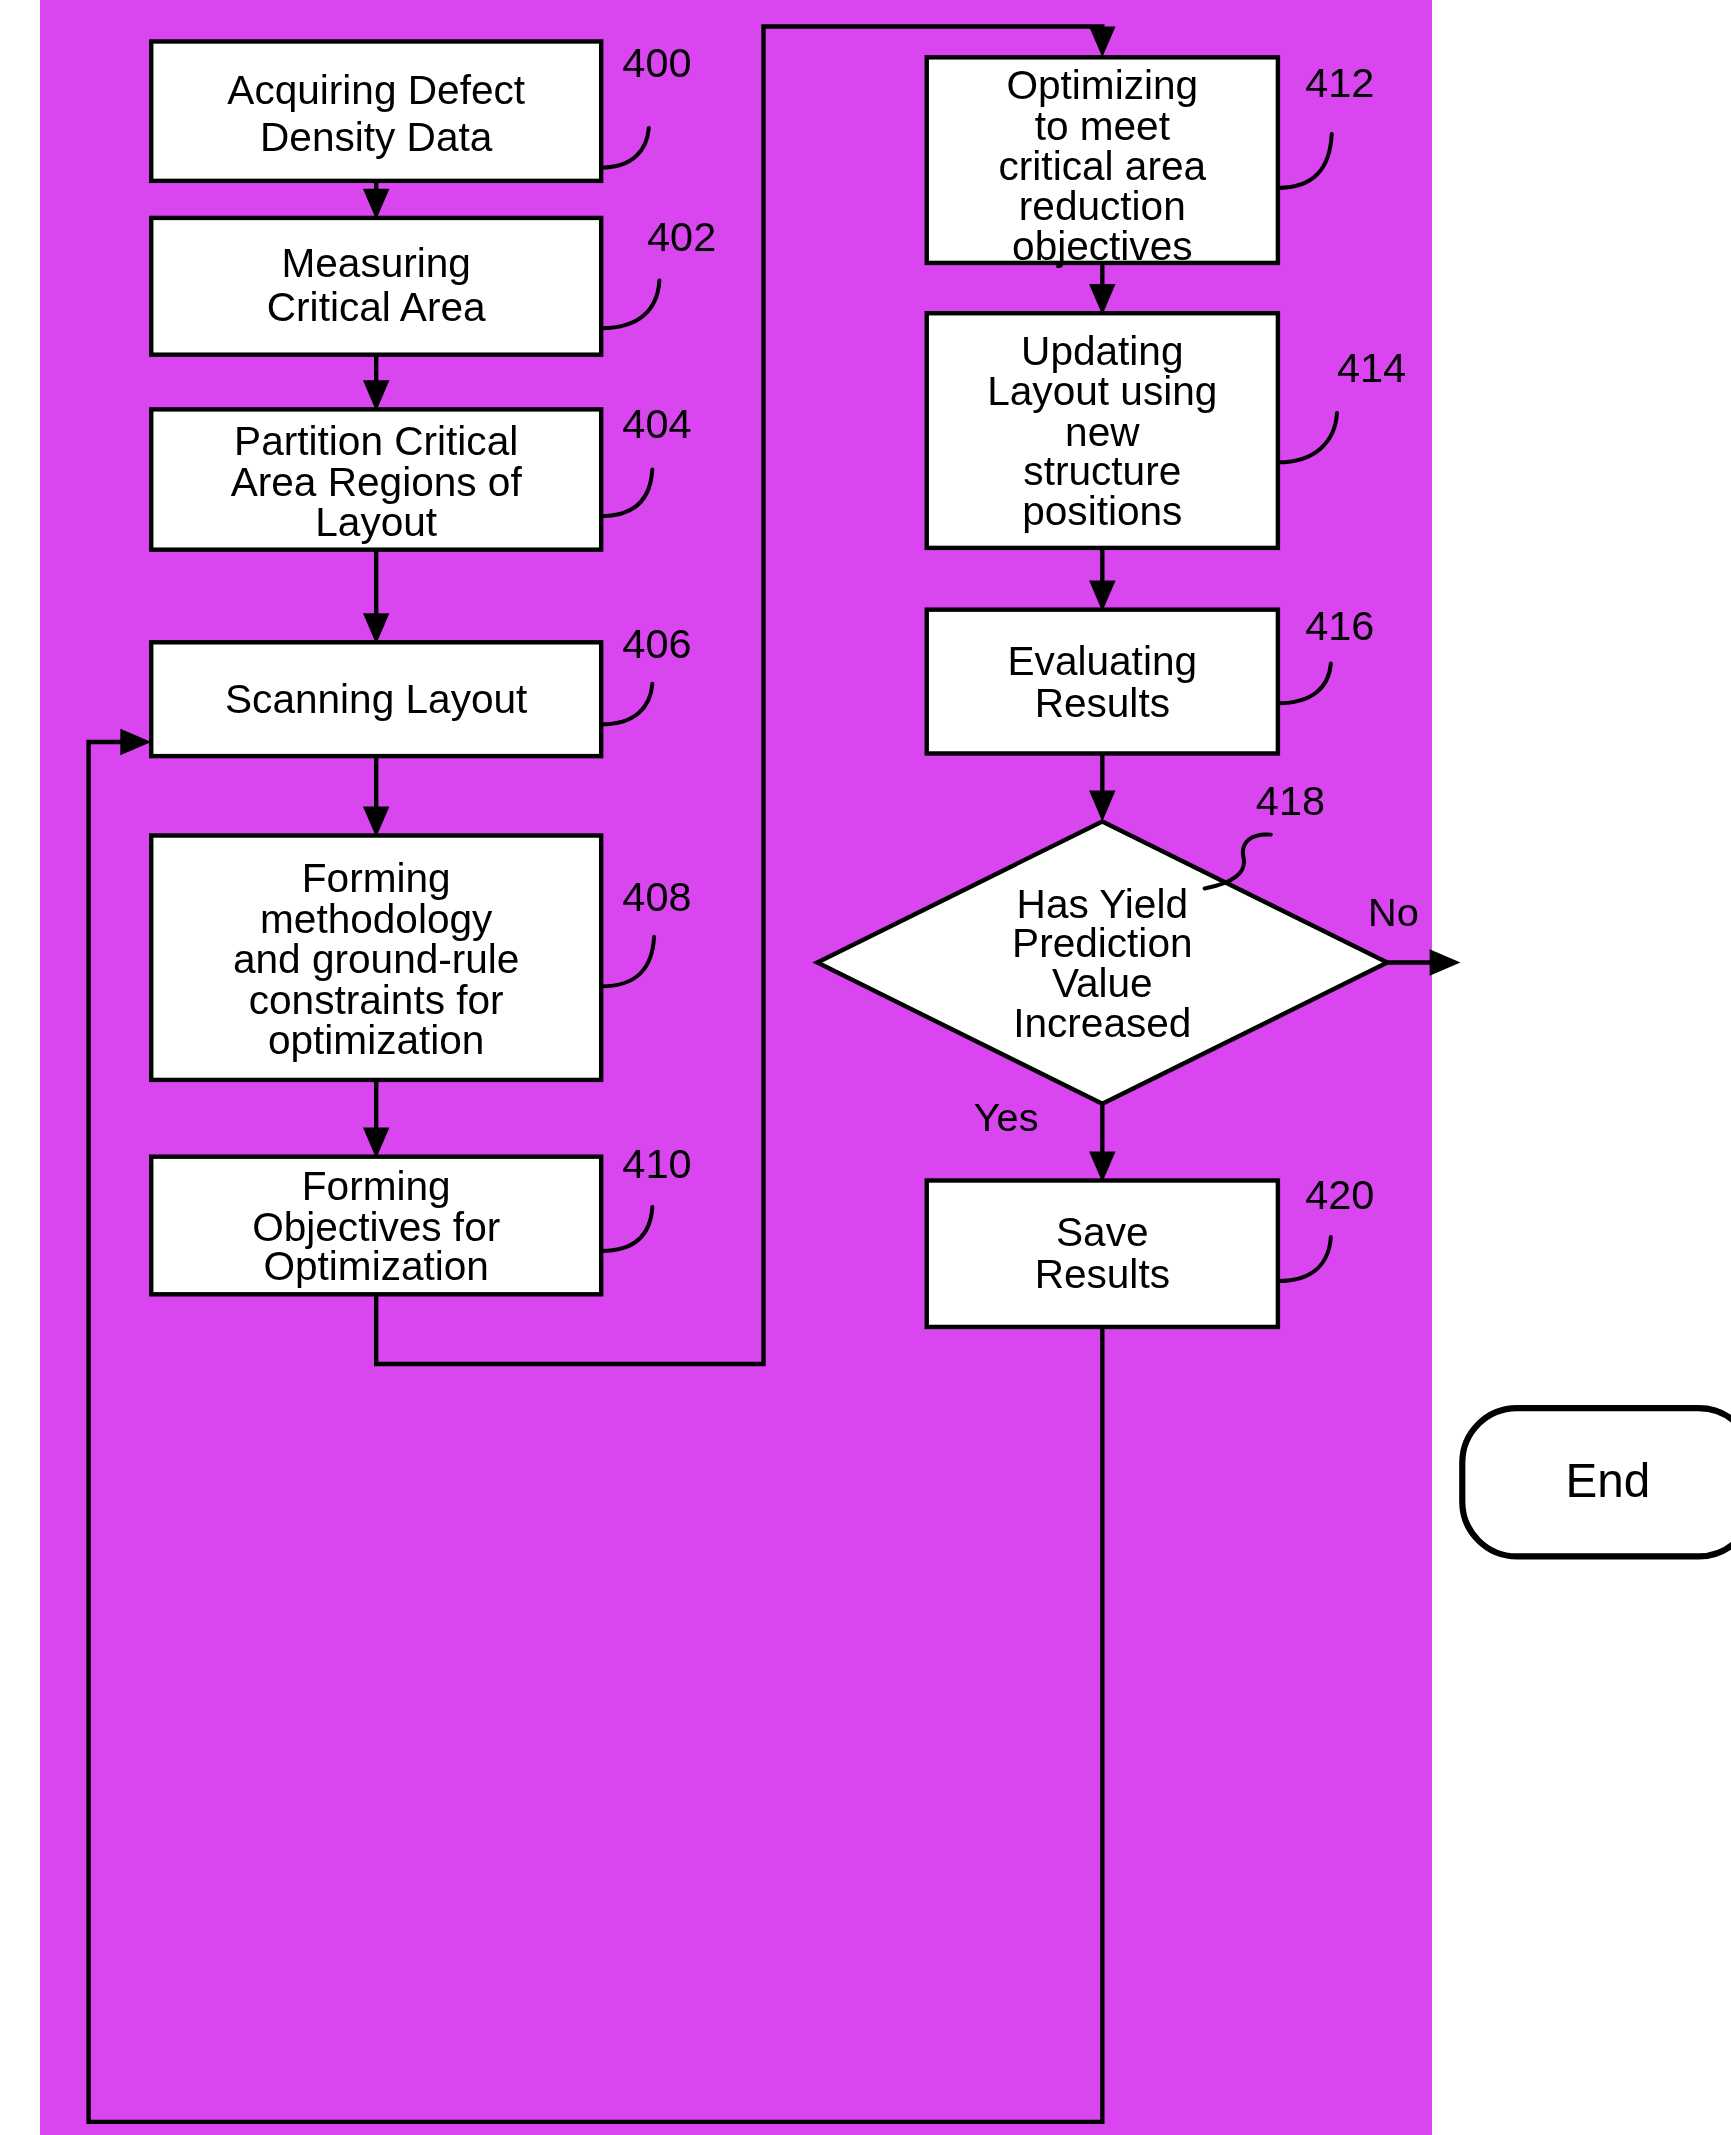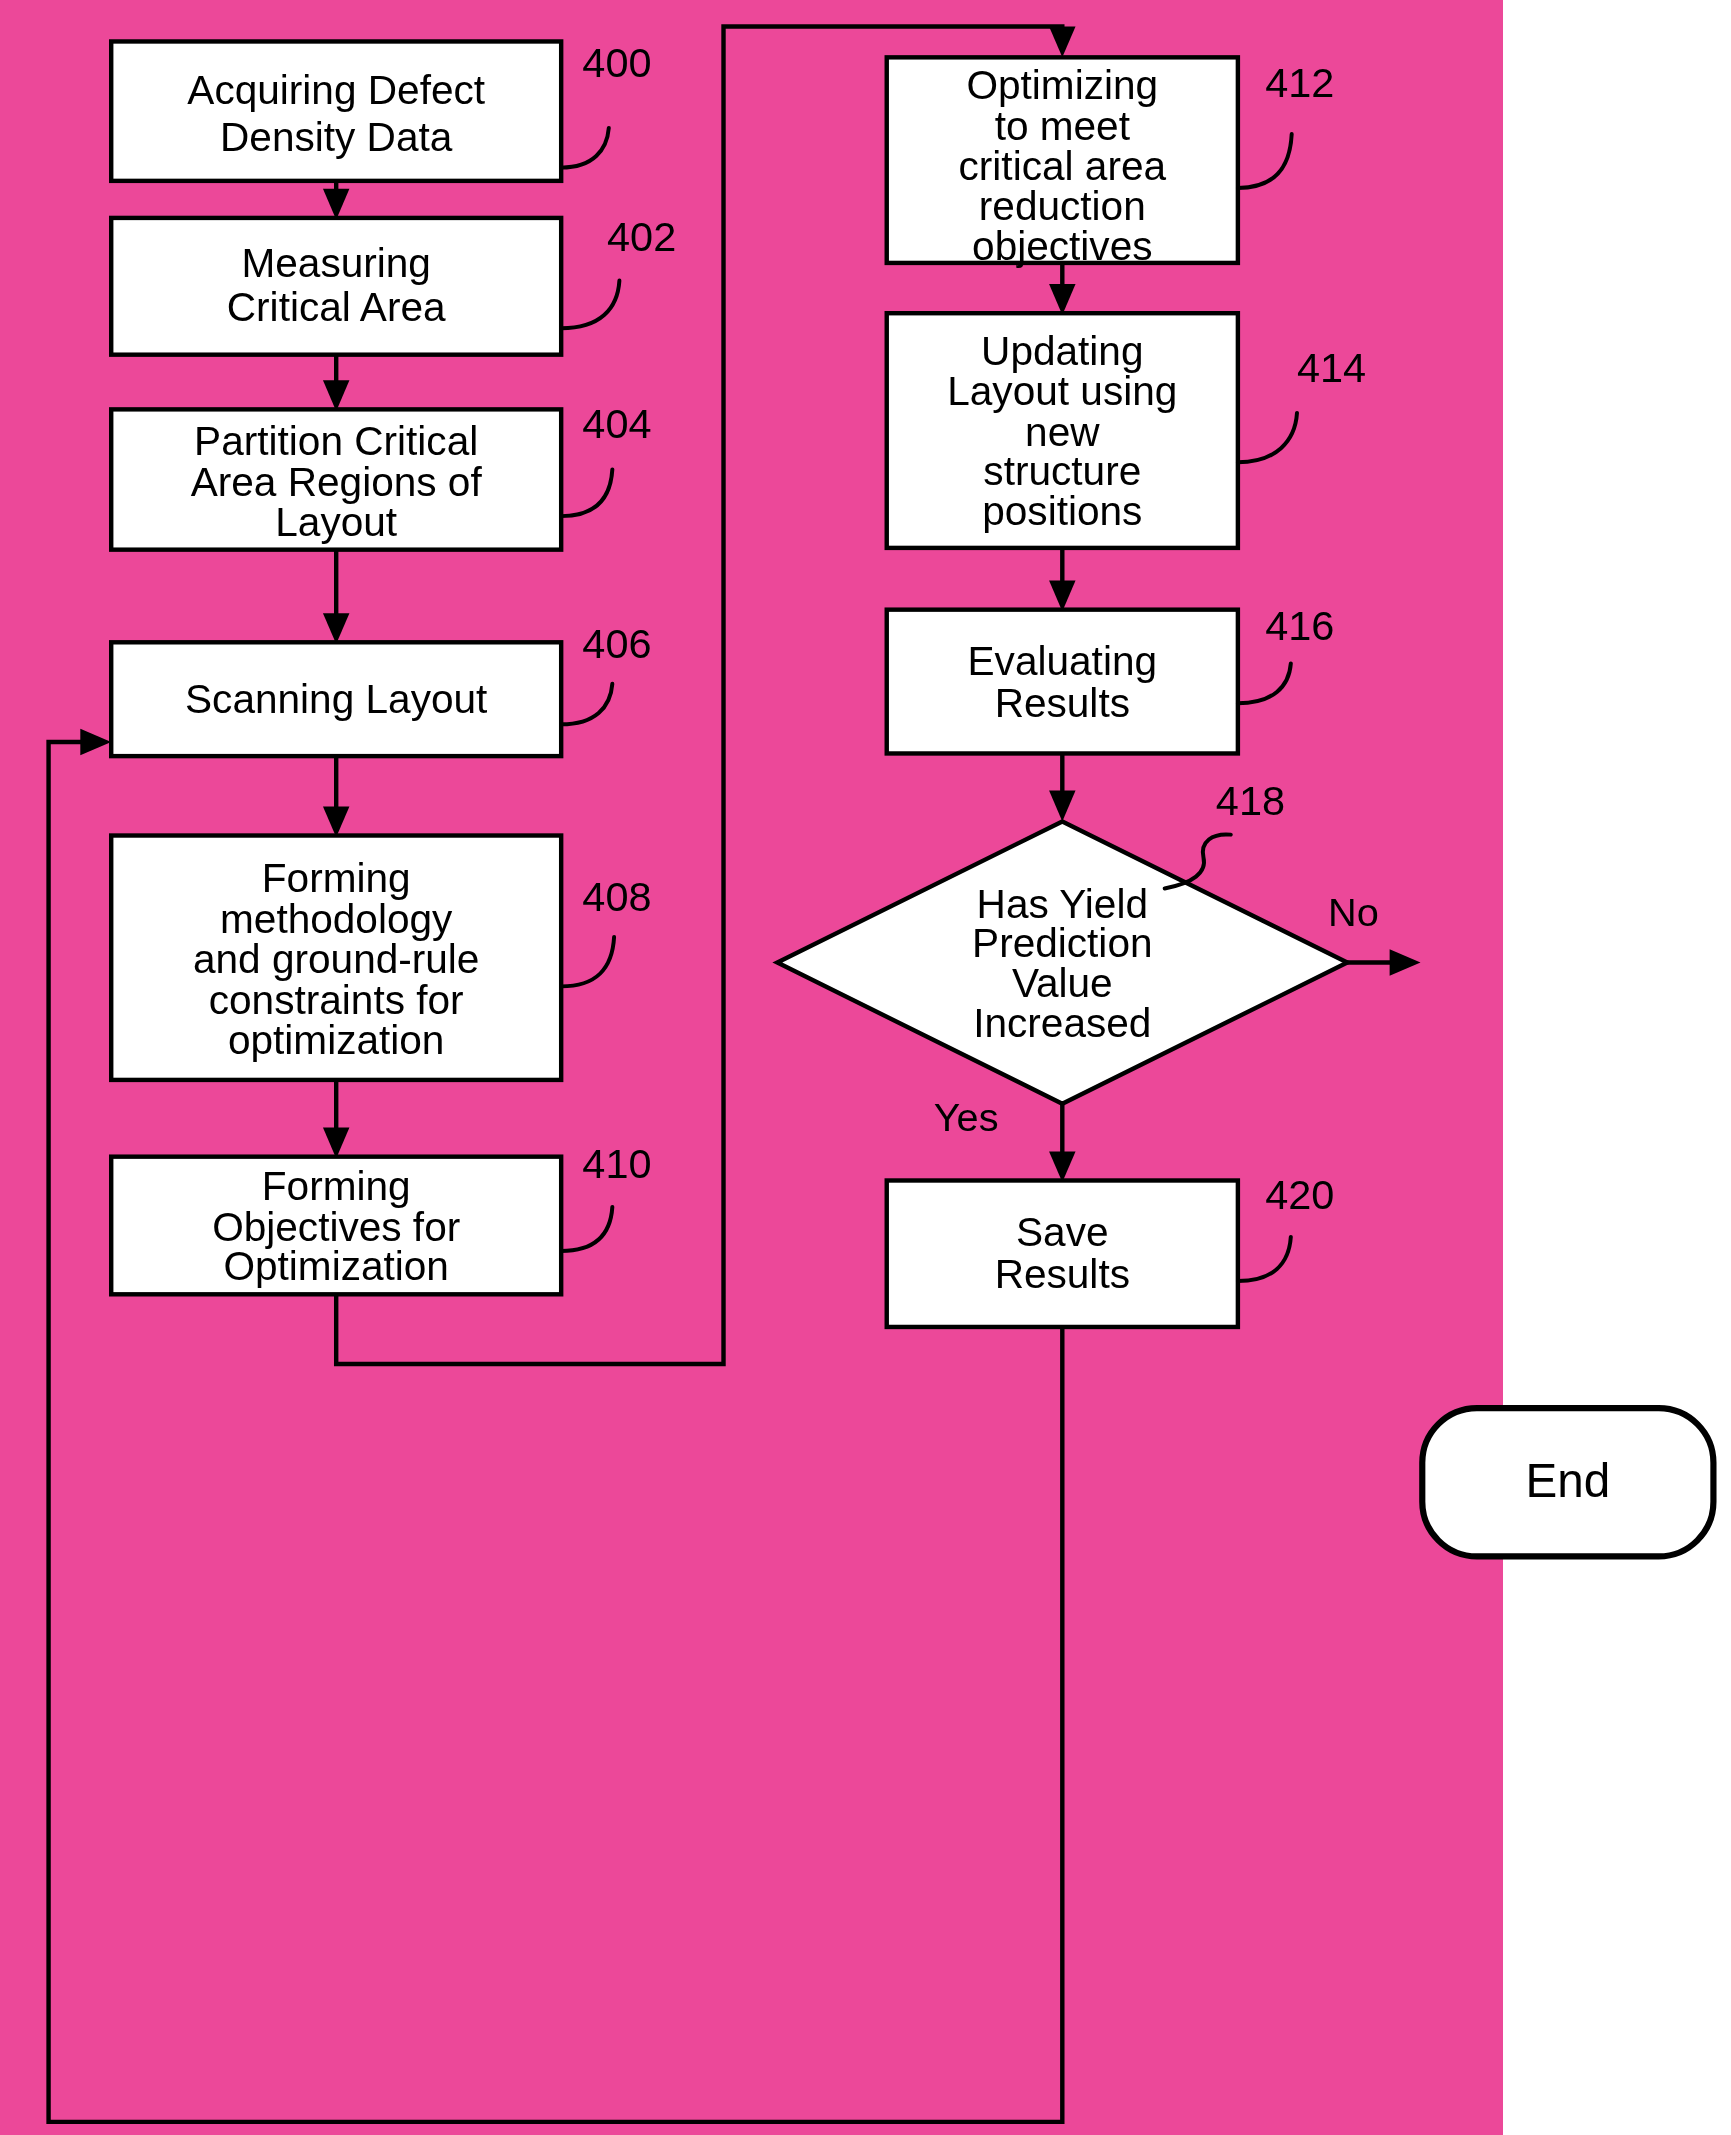--- a/index.html
+++ b/index.html
@@ -2,24 +2,25 @@
 <html style="font-size:14px"><head>
 <meta charset="utf-8">
 <style>
   html, body {
     margin: 0;
     padding: 0;
     background: #ffffff;
   }
   #canvas {
     position: relative;
-    width: 1503px;
+    width: 1392px;
     height: 2136px;
-    background: #ec4899;
-    font-family: "Liberation Sans", sans-serif;
+    background: #d946ef;
+    font-family: "Liberation Sans", sans-serif;
+    margin-left: 40px;
   }
   svg#flow {
     position: absolute;
     top: 0;
     left: 0;
     width: 1732px;
     height: 2136px;
     display: block;
   }
   .node-shape {

